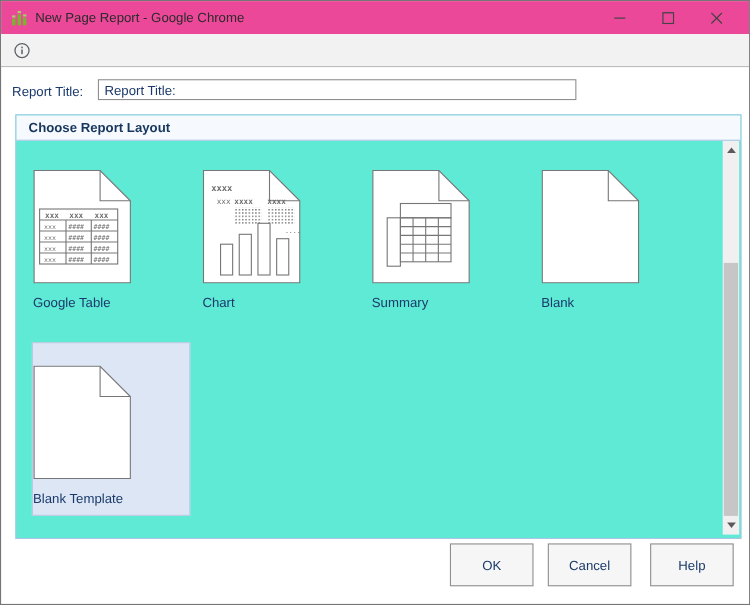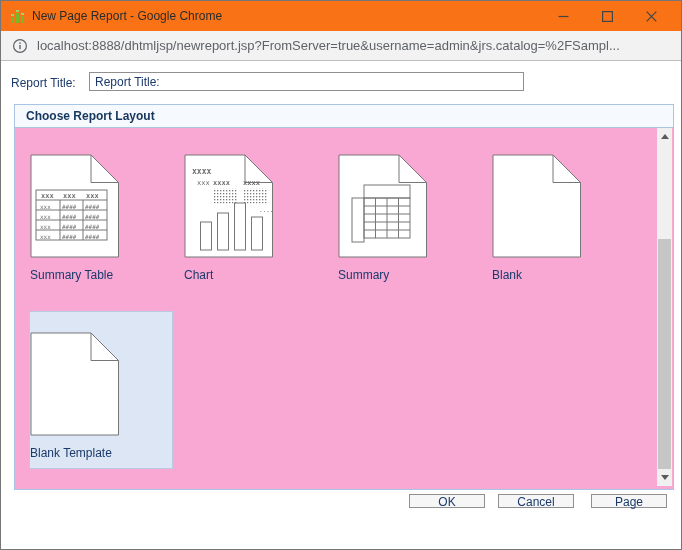--- a/index.html
+++ b/index.html
@@ -3,42 +3,42 @@
 <meta charset="utf-8">
 <style>
   * { margin:0; padding:0; box-sizing:border-box; }
   html,body { width:682px; height:550px; background:#fff; font-family:"Liberation Sans", sans-serif; }
 
   .window { position:relative; width:682px; height:550px; background:#fff;
             border:1px solid #767676; overflow:hidden; }
 
   
   .titlebar { position:absolute; left:0; top:0; width:680px; height:30px;
-              background:#f97316; display:flex; align-items:center; }
+              background:#ec4899; display:flex; align-items:center; }
   .app-icon { margin-left:8px; flex:0 0 auto; }
   .title { margin-left:7px; font-size:12px; color:#2b2b2b; white-space:nowrap; }
   .controls { position:absolute; right:8px; top:0; height:30px; display:flex; }
   .ctrl { width:44px; height:30px; display:flex; align-items:center; justify-content:center; cursor:default; }
 
   
   .urlbar { position:absolute; left:0; top:30px; width:680px; height:30px;
             background:#f2f2f2; border-bottom:1px solid #bdbdbd;
             display:flex; align-items:center; }
   .info-wrap { margin-left:11px; display:flex; align-items:center; }
   .url-text { margin-left:9px; font-size:13px; color:#5f6368; white-space:nowrap; overflow:hidden; }
 
   
   .rt-label { position:absolute; left:10px; top:75px; font-size:12px; color:#1b3a6b; }
   .rt-input { position:absolute; left:88px; top:71px; width:435px; height:19px;
               border:1px solid #8f8f8f; background:#fff; font-family:"Liberation Sans",sans-serif;
               font-size:12px; color:#1b3a6b; padding:1px 5px; outline:none; }
 
   
   .panel { position:absolute; left:13px; top:103px; width:660px; height:386px;
-           border:1px solid #a9c5e4; background:#f9a8d4; }
+           border:1px solid #a9c5e4; background:#5eead4; }
   .panel-header { height:23px; line-height:23px; padding-left:11px; background:#f6f9fd;
                   border-bottom:1px solid #a9c5e4; font-size:12px; font-weight:bold; color:#17365d; }
   .panel-body { position:relative; width:100%; height:359px; overflow:hidden; }
 
   .grid { position:absolute; left:14px; top:5px; width:630px;
           display:flex; flex-wrap:wrap; column-gap:10px; row-gap:20px; }
   .item { width:144px; height:158px; display:flex; flex-direction:column; 
           padding-top:20px; border:1px solid transparent; cursor:pointer; }
   .item.selected { background:#dce6f4; border-color:#b9cbe2; }
   .item-label { margin-top:10px; font-size:12px; color:#1b3a6b; white-space:nowrap; }
@@ -53,21 +53,21 @@
   .sb-up, .sb-down { position:absolute; left:0; width:15px; height:15px;
                      display:flex; align-items:center; justify-content:center; }
   .sb-up { top:1px; } .sb-down { bottom:1px; }
   .tri-up { width:0; height:0; border-left:4px solid transparent; border-right:4px solid transparent;
             border-bottom:5px solid #5a5a5a; }
   .tri-down { width:0; height:0; border-left:4px solid transparent; border-right:4px solid transparent;
               border-top:5px solid #5a5a5a; }
   .sb-thumb { position:absolute; left:1px; top:111px; width:13px; height:230px; background:#c6c6c6; }
 
   
-  .btn { position:absolute; top:493px; width:76px; height:14px; background:#f6f6f6;
+  .btn { position:absolute; top:493px; width:76px; height:39px; background:#f6f6f6;
          border:1px solid #8f8f8f; font-family:"Liberation Sans",sans-serif;
          font-size:12px; color:#1b3a6b; cursor:pointer; }
   .btn-ok { left:408px; } .btn-cancel { left:497px; } .btn-help { left:590px; }
 </style>
 </head>
 <body>
 
 <div class="window">
 
   <div class="titlebar">
@@ -101,21 +101,20 @@
   </div>
 
   <div class="urlbar">
     <span class="info-wrap">
       <svg width="16" height="16" viewBox="0 0 16 16">
         <circle cx="8" cy="8" r="6.4" fill="none" stroke="#5f6368" stroke-width="1.2"></circle>
         <rect x="7.3" y="7" width="1.4" height="4.2" fill="#5f6368"></rect>
         <rect x="7.3" y="4.4" width="1.4" height="1.5" fill="#5f6368"></rect>
       </svg>
     </span>
-    <span class="url-text">localhost:8888/dhtmljsp/newreport.jsp?FromServer=true&amp;username=admin&amp;jrs.catalog=%2FSampl...</span>
   </div>
 
   <label class="rt-label">Report Title:</label>
   <input class="rt-input" type="text" value="Report Title:" style="">
 
   <div class="panel">
     <div class="panel-header">Choose Report Layout</div>
     <div class="panel-body">
       <div class="grid">
 
@@ -139,21 +138,21 @@
             <text x="10" y="64.5" font-size="6">xxx</text>
             <text x="32" y="64.5" font-size="6">####</text>
             <text x="55" y="64.5" font-size="6">####</text>
             <text x="10" y="74.5" font-size="6">xxx</text>
             <text x="32" y="74.5" font-size="6">####</text>
             <text x="55" y="74.5" font-size="6">####</text>
             <text x="10" y="84.5" font-size="6">xxx</text>
             <text x="32" y="84.5" font-size="6">####</text>
             <text x="55" y="84.5" font-size="6">####</text>
           </svg>
-          <div class="item-label">Summary Table</div>
+          <div class="item-label">Google Table</div>
         </div>
 
         <div class="item">
           <svg class="doc" width="90" height="104" viewBox="0 0 90 104">
             <defs>
               <pattern id="dotp" width="3" height="3" patternUnits="userSpaceOnUse">
                 <rect width="1.3" height="1.3" fill="#777"></rect>
               </pattern>
             </defs>
             <path class="page" d="M1,1 H61 L88.5,28.5 V103 H1 Z"></path>
@@ -216,15 +215,15 @@
         <div class="sb-thumb"></div>
         <div class="sb-down">
             <i class="tri-down"></i>
           </div>
       </div>
     </div>
   </div>
 
   <button class="btn btn-ok">OK</button>
   <button class="btn btn-cancel">Cancel</button>
-  <button class="btn btn-help">Page</button>
+  <button class="btn btn-help">Help</button>
 
 </div>
 
 </body></html>

